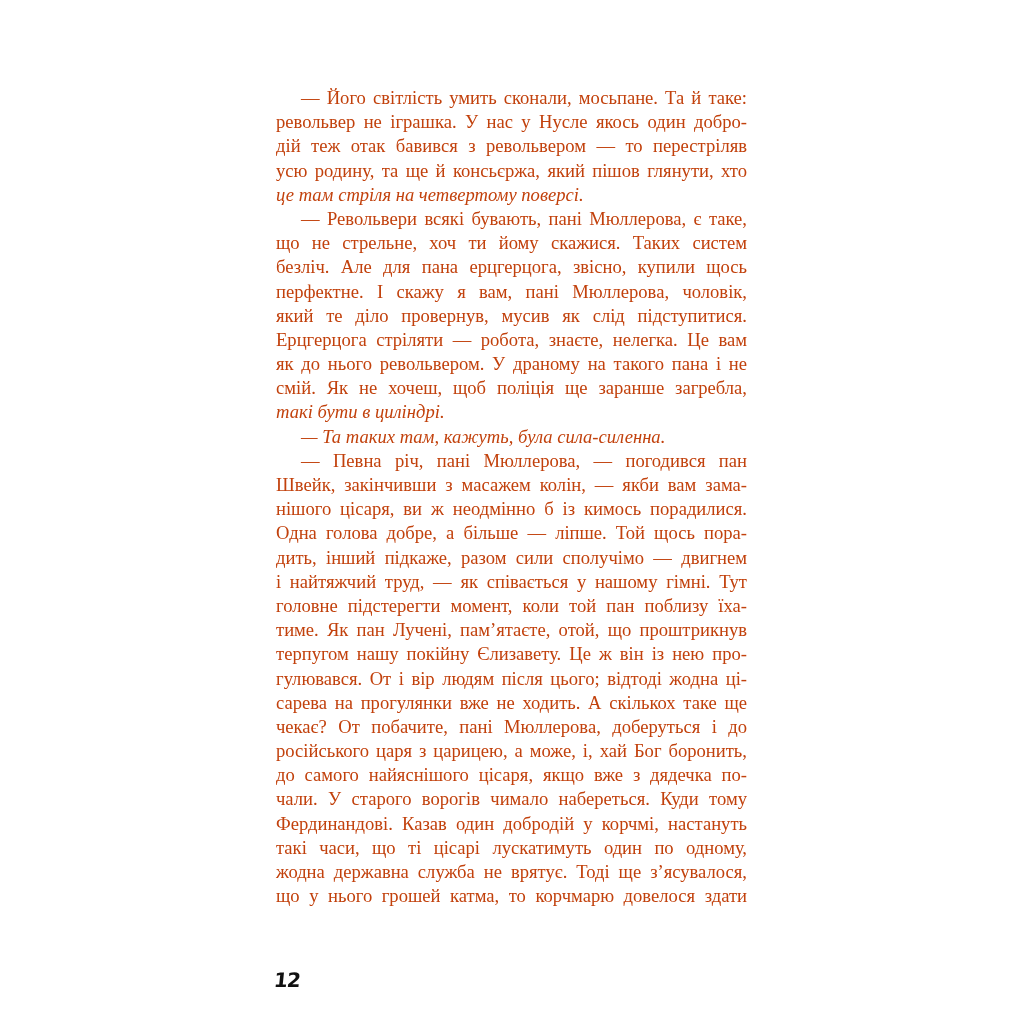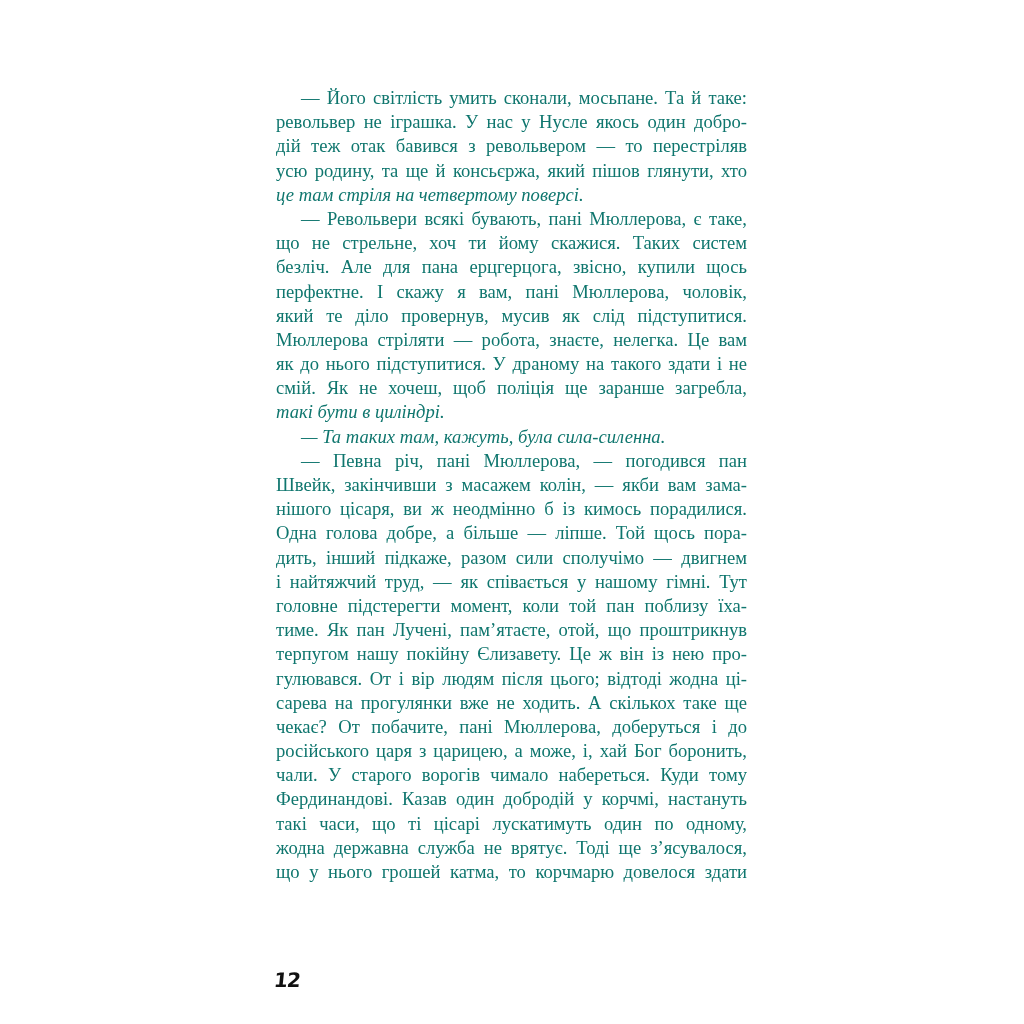--- a/index.html
+++ b/index.html
@@ -20,21 +20,21 @@
       background: #ffffff;
     }
     .text-block {
       position: absolute;
       left: 276px;
       top: 86px;
       width: 471px;
       font-family: "Liberation Serif", "DejaVu Serif", serif;
       font-size: 18.6px;
       line-height: 24.2px;
-      color: #0f766e;
+      color: #c2410c;
     }
     .para {
       margin: 0;
     }
     .line {
       display: block;
       white-space: nowrap;
       text-align: justify;
       text-align-last: justify;
       height: 24.2px;
@@ -72,22 +72,22 @@
       <span class="line">усю родину, та ще й консьєржа, який пішов глянути, хто</span>
       <span class="line last">це там стріля на четвертому поверсі.</span>
     </div>
 
     <div class="para">
       <span class="line indent">— Револьвери всякі бувають, пані Мюллерова, є таке,</span>
       <span class="line">що не стрельне, хоч ти йому скажися. Таких систем</span>
       <span class="line">безліч. Але для пана ерцгерцога, звісно, купили щось</span>
       <span class="line">перфектне. І скажу я вам, пані Мюллерова, чоловік,</span>
       <span class="line">який те діло провернув, мусив як слід підступитися.</span>
-      <span class="line">Мюллерова стріляти — робота, знаєте, нелегка. Це вам</span>
-      <span class="line">як до нього підступитися. У драному на такого здати і не</span>
+      <span class="line">Ерцгерцога стріляти — робота, знаєте, нелегка. Це вам</span>
+      <span class="line">як до нього револьвером. У драному на такого пана і не</span>
       <span class="line">смій. Як не хочеш, щоб поліція ще заранше загребла,</span>
       <span class="line last">такі бути в циліндрі.</span>
     </div>
 
     <div class="para">
       <span class="line indent last">— Та таких там, кажуть, була сила-силенна.</span>
     </div>
 
     <div class="para">
       <span class="line indent">— Певна річ, пані Мюллерова, — погодився пан</span>
@@ -96,20 +96,21 @@
       <span class="line">Одна голова добре, а більше — ліпше. Той щось пора-</span>
       <span class="line">дить, інший підкаже, разом сили сполучімо — двигнем</span>
       <span class="line">і найтяжчий труд, — як співається у нашому гімні. Тут</span>
       <span class="line">головне підстерегти момент, коли той пан поблизу їха-</span>
       <span class="line">тиме. Як пан Лучені, пам’ятаєте, отой, що проштрикнув</span>
       <span class="line">терпугом нашу покійну Єлизавету. Це ж він із нею про-</span>
       <span class="line">гулювався. От і вір людям після цього; відтоді жодна ці-</span>
       <span class="line">сарева на прогулянки вже не ходить. А скількох таке ще</span>
       <span class="line">чекає? От побачите, пані Мюллерова, доберуться і до</span>
       <span class="line">російського царя з царицею, а може, і, хай Бог боронить,</span>
+      <span class="line">до самого найяснішого цісаря, якщо вже з дядечка по-</span>
       <span class="line">чали. У старого ворогів чимало набереться. Куди тому</span>
       <span class="line">Фердинандові. Казав один добродій у корчмі, настануть</span>
       <span class="line">такі часи, що ті цісарі лускатимуть один по одному,</span>
       <span class="line">жодна державна служба не врятує. Тоді ще з’ясувалося,</span>
       <span class="line">що у нього грошей катма, то корчмарю довелося здати</span>
     </div>
 
   </div>
 
   <div class="page-number">12</div>

